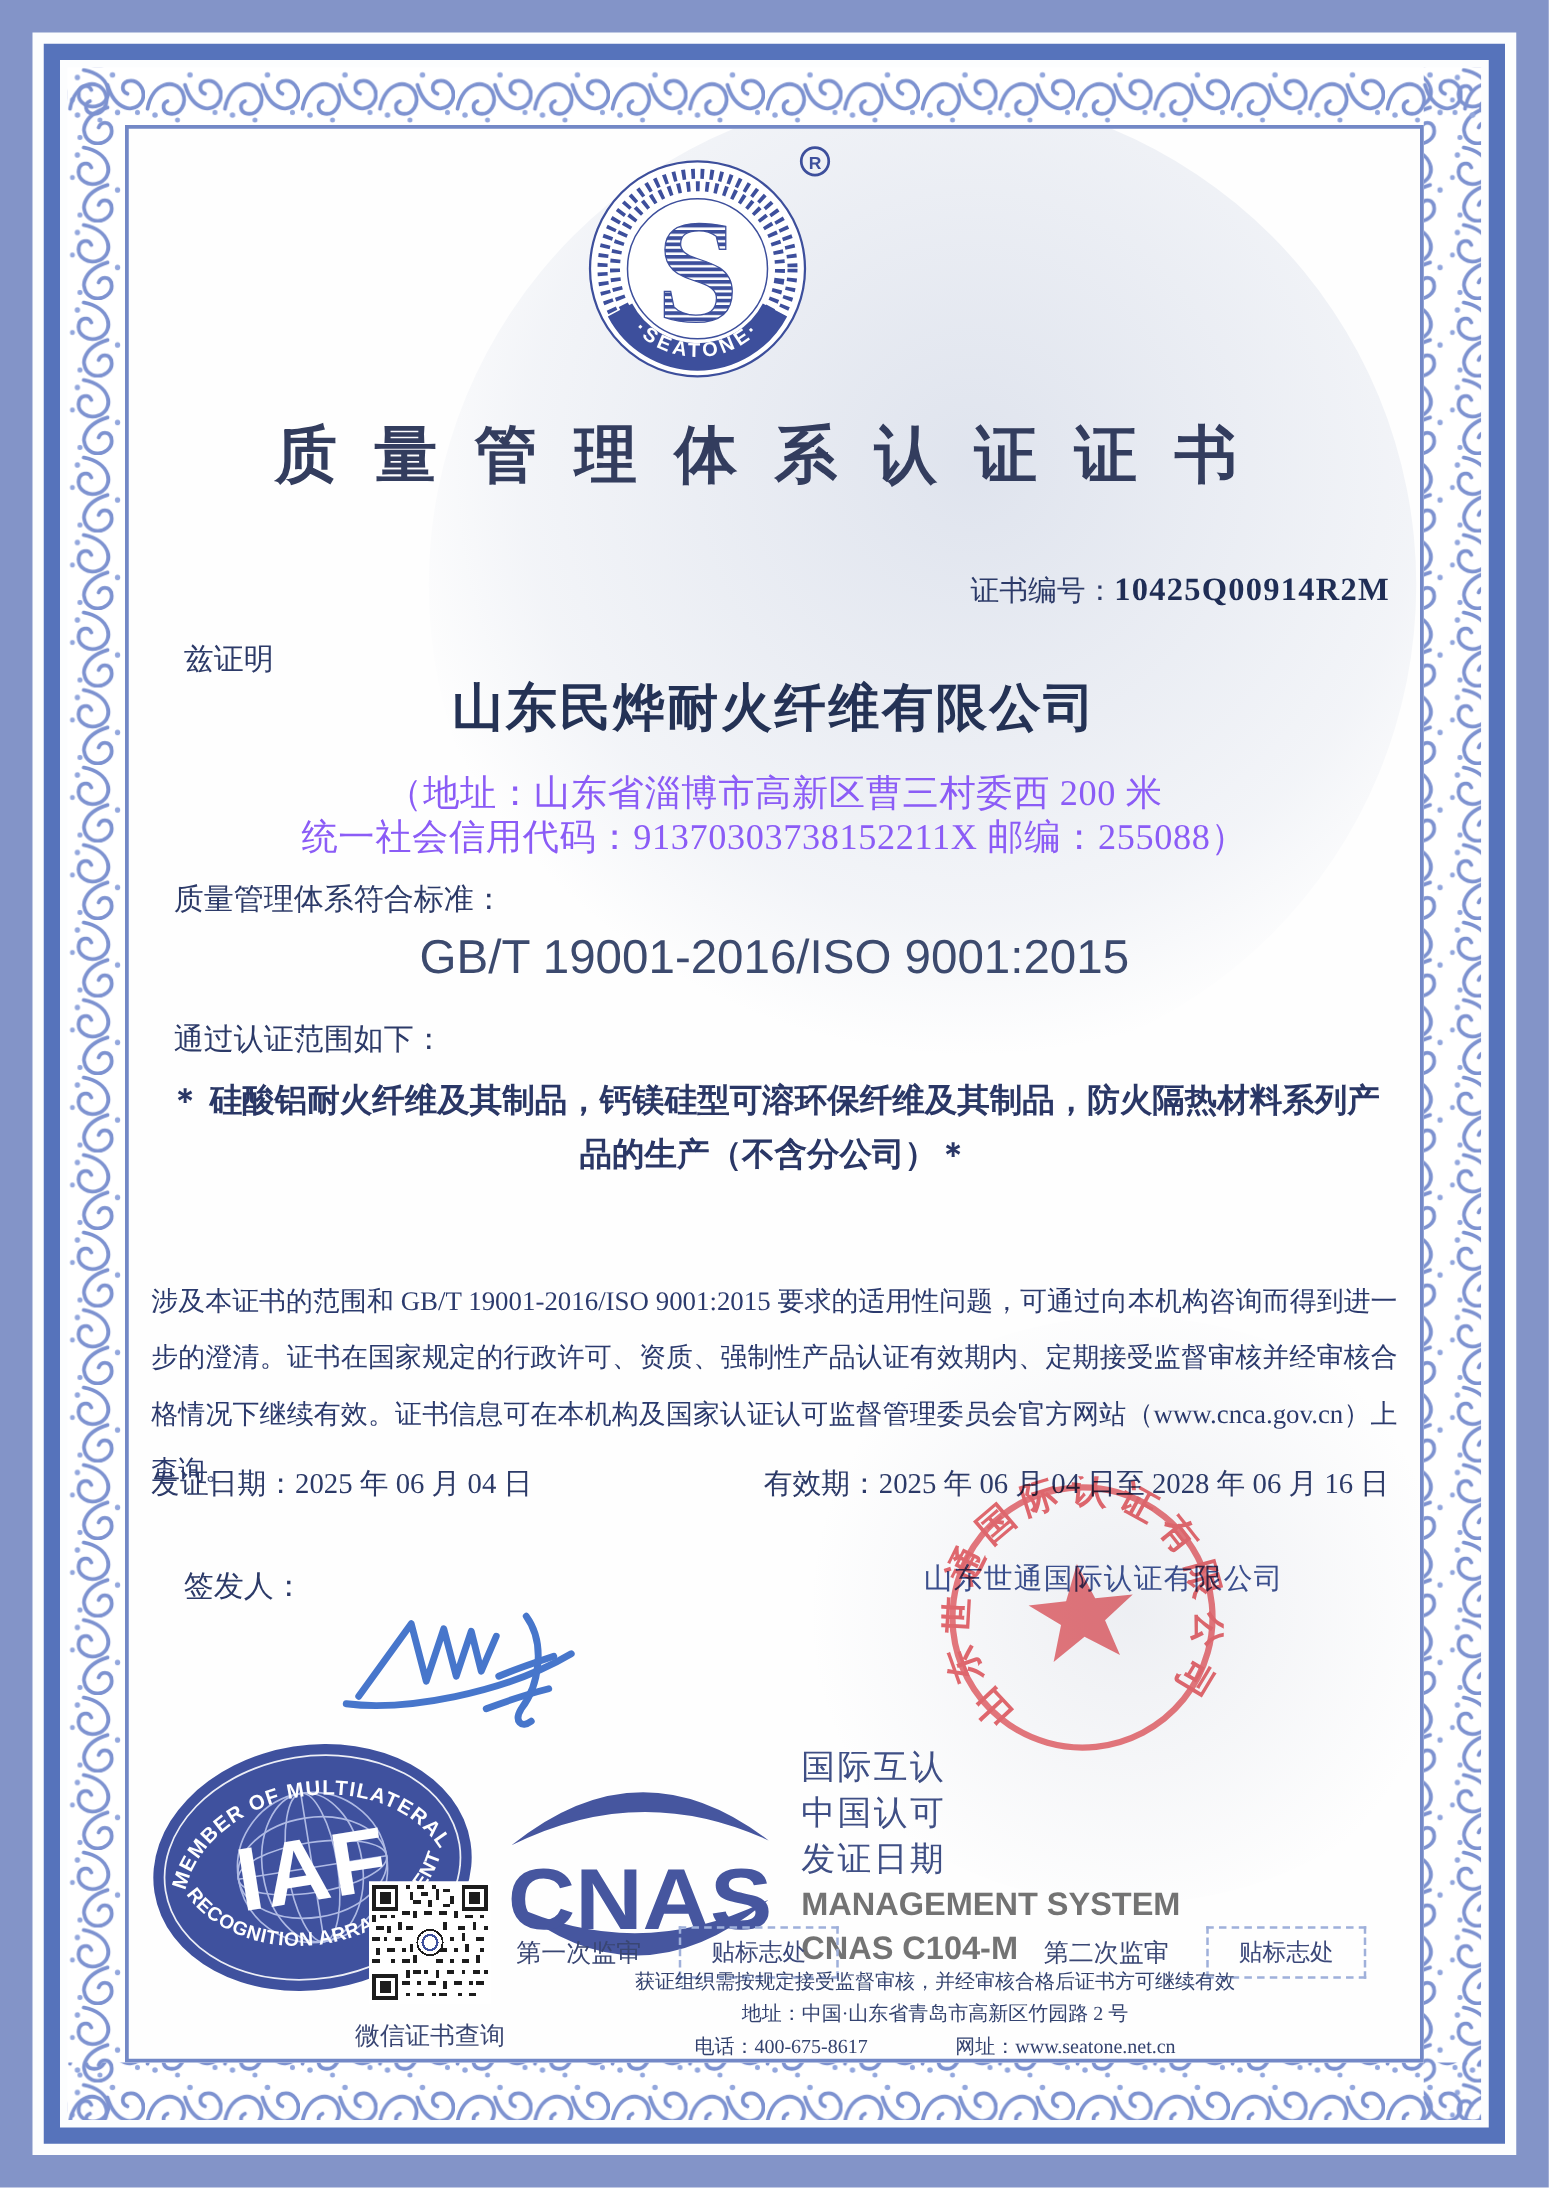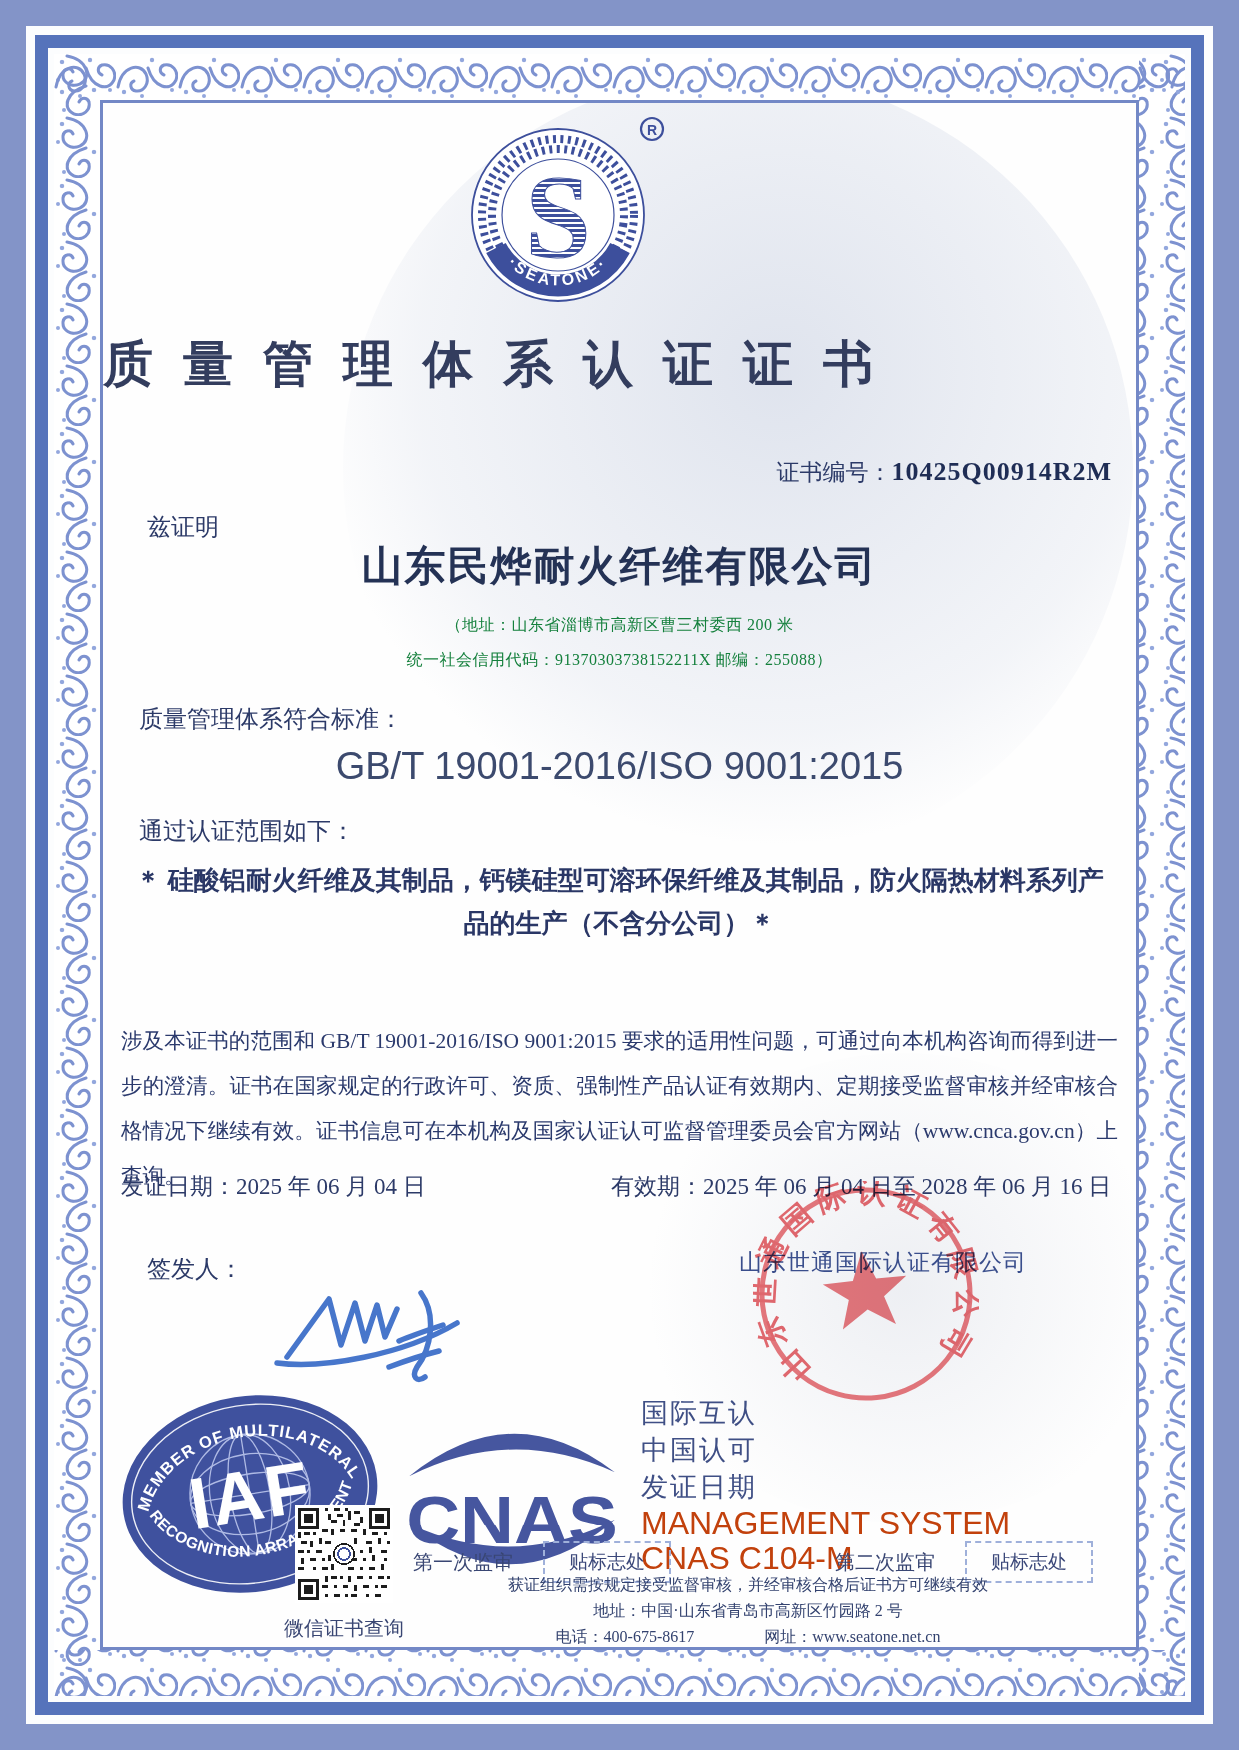--- a/index.html
+++ b/index.html
@@ -11,49 +11,49 @@
   .b3{height:100%;background:#fcfdfe;padding:6px}
   .orn{height:100%;background:#ffffff;position:relative;padding:46px}
   .orn>svg.frame{position:absolute;inset:0;width:100%;height:100%}
   .inner{position:relative;height:100%;background:#fefefe;border:3px solid #7388c6;overflow:hidden}
   .abs{position:absolute}
   .wm1{left:240px;top:-30px;width:790px;height:790px;border-radius:50%;
        background:radial-gradient(circle at 55% 38%,rgba(160,174,204,.33),rgba(160,174,204,.12) 55%,transparent 72%)}
   .wm2{left:520px;top:950px;width:560px;height:470px;border-radius:50%;
        background:radial-gradient(circle,rgba(150,160,185,.16),transparent 70%)}
   .logo-wrap{left:50%;top:6px;transform:translateX(-56px) translateX(-50%);width:212px;height:206px}
-  .title{left:0;right:0;top:228px;font-size:50px;font-weight:700;
+  .title{left:0;right:0;top:228px;text-align:center;font-size:50px;font-weight:700;
          color:#333d5e;letter-spacing:30px;white-space:nowrap}
   .certno{right:24px;top:354px;font-size:23px;color:#2c3a68;white-space:nowrap}
   .certno b{font-size:26px;color:#1f2d55;letter-spacing:1px}
   .hereby{left:44px;top:408px;font-size:24px;color:#2c3a68}
   .company{left:0;right:0;top:436px;text-align:center;font-size:41px;font-weight:600;
            color:#243255;letter-spacing:2px}
-  .addr{left:0;right:0;text-align:center;font-size:16px;color:#15803d;letter-spacing:.5px}
+  .addr{left:0;right:0;text-align:center;font-size:29px;color:#8b5cf6;letter-spacing:.5px}
   .addr1{top:512px}.addr2{top:547px}
   .lbl{left:36px;font-size:24px;color:#2c3a68}
   .stdlbl{top:600px}.scopelbl{top:712px}
   .standard{left:0;right:0;top:642px;text-align:center;font-size:38px;color:#3c4a6e;
             font-family:"Liberation Sans","DejaVu Sans",sans-serif;letter-spacing:0}
   .scope{left:20px;width:993px;top:756px;text-align:center;font-size:26px;font-weight:700;
          color:#2a3766;line-height:43px}
   .notes{left:18px;width:997px;top:916px;font-size:21.5px;color:#2b3a6d;line-height:45px;
          text-align:justify}
   .issue{left:18px;top:1068px;font-size:23px;color:#2c3a68}
   .valid{left:508px;top:1068px;font-size:23px;color:#2c3a68;white-space:nowrap}
   .signer{left:44px;top:1150px;font-size:24px;color:#2c3a68}
   .issuer{left:636px;top:1144px;font-size:23px;color:#3a4e8c;letter-spacing:1px}
   .sig{left:168px;top:1168px;width:210px;height:120px}
   .stamp{left:650px;top:1078px;width:226px;height:226px;opacity:.88;mix-blend-mode:multiply}
   .iaf{left:12px;top:1286px;width:270px;height:210px}
   .cnas{left:290px;top:1308px;width:238px;height:178px}
   .accred{left:538px;top:1292px;color:#3f4f85}
   .accred .cnline{font-size:27px;line-height:37px;letter-spacing:2px}
-  .accred .enline{font-family:"Liberation Sans","DejaVu Sans",sans-serif;font-weight:400;
-                  font-size:32px;line-height:35px;color:#c2410c;letter-spacing:0}
+  .accred .enline{font-family:"Liberation Sans","DejaVu Sans",sans-serif;font-weight:700;
+                  font-size:26px;line-height:35px;color:#737373;letter-spacing:0}
   .qr{left:192px;top:1402px;width:98px;height:98px}
   .qrcap{left:160px;top:1512px;width:162px;text-align:center;font-size:20px;color:#394673}
   .auditrow{left:310px;top:1438px;width:680px;display:flex;align-items:center;
             justify-content:space-between}
   .pair{display:flex;align-items:center;gap:30px}
   .auditlbl{font-size:20px;color:#394673}
   .stickbox{border:2px dashed #9fb0da;padding:6px 24px;font-size:19px;color:#3a4779}
   .fline{left:290px;width:710px;text-align:center;font-size:16px;color:#33426f;white-space:nowrap}
   .note{top:1472px}.address{top:1498px}
   .phoneweb{top:1524px;display:flex;justify-content:center;gap:70px}

